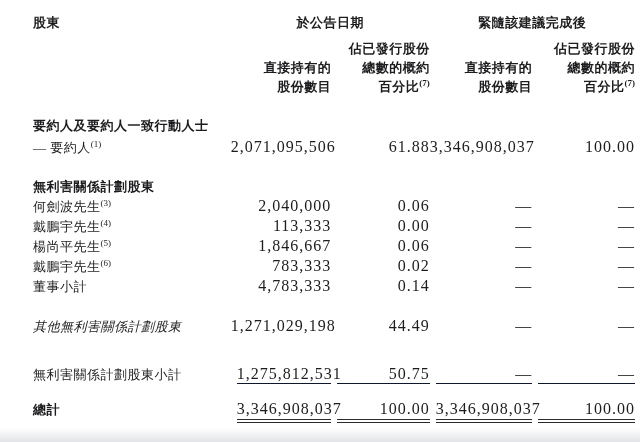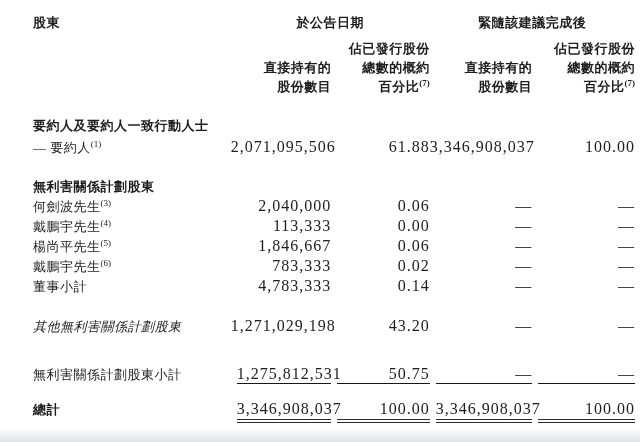--- a/index.html
+++ b/index.html
@@ -129,21 +129,21 @@
         <tr>
           <td class="lbl"><span>董事小計</span></td>
           <td class="num"><span class="val">4,783,333</span></td>
           <td class="num"><span class="val">0.14</span></td>
           <td class="num"><span class="val">—</span></td>
           <td class="num"><span class="val">—</span></td>
         </tr>
         <tr>
           <td class="lbl italic" style="padding-top: 20px;"><span>其他無利害關係計劃股東</span></td>
           <td class="num" style="padding-top: 20px;"><span class="val">1,271,029,198</span></td>
-          <td class="num" style="padding-top: 20px;"><span class="val">43.20</span></td>
+          <td class="num" style="padding-top: 20px;"><span class="val">44.49</span></td>
           <td class="num" style="padding-top: 20px;"><span class="val">—</span></td>
           <td class="num" style="padding-top: 20px;"><span class="val">—</span></td>
         </tr>
         <tr>
           <td class="lbl" style="padding-top: 28px;"><span>無利害關係計劃股東小計</span></td>
           <td class="num" style="padding-top: 28px;">
             <span class="val rule-single">1,275,812,531</span>
           </td>
           <td class="num" style="padding-top: 28px;">
             <span class="val rule-single">50.75</span>

